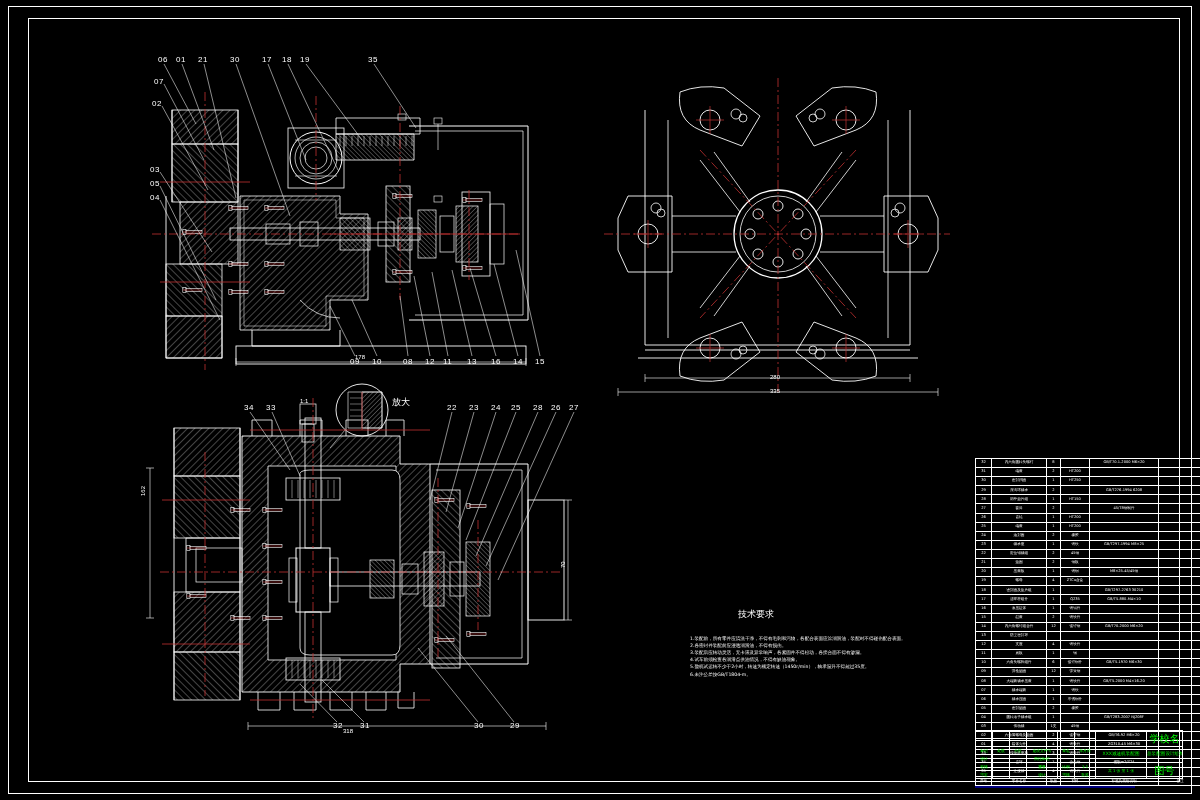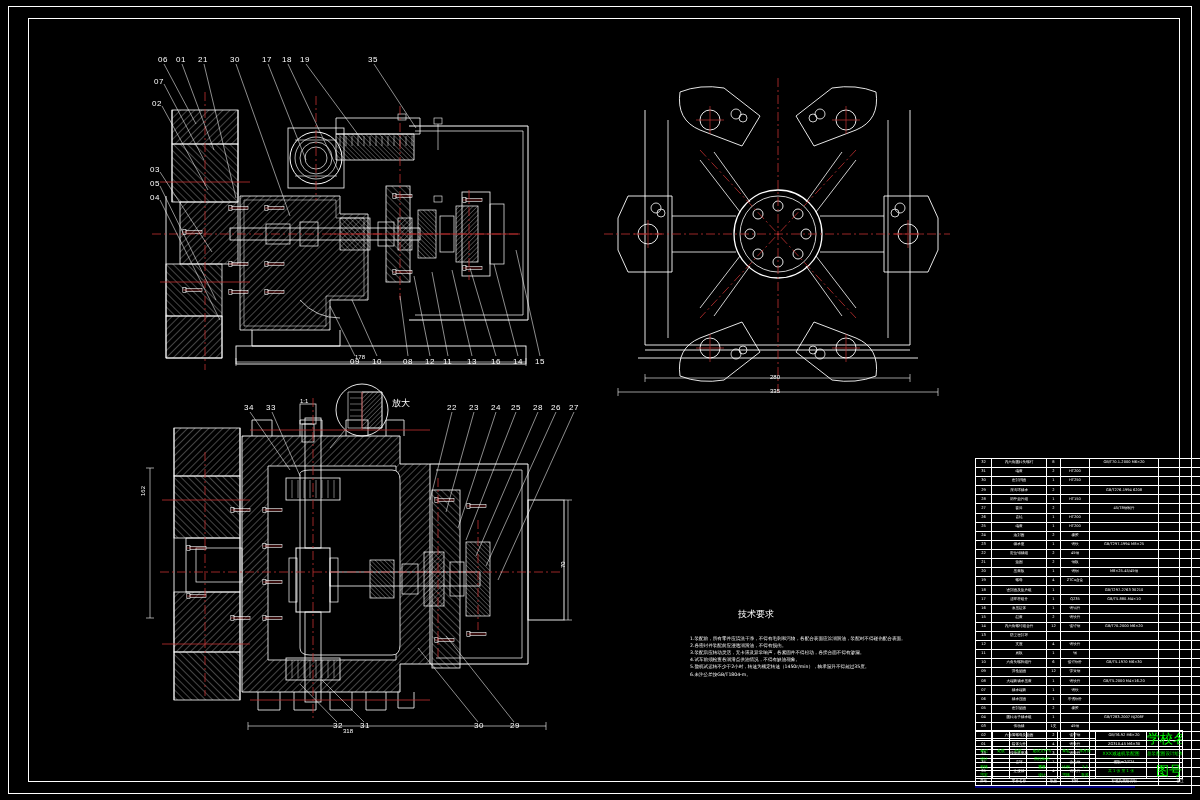--- a/index.html
+++ b/index.html
@@ -36,21 +36,21 @@
   .dim {
     position: absolute;
     color: #ffffff;
     font-size: 6px;
     white-space: nowrap;
     line-height: 1;
   }
   .cn {
     position: absolute;
     color: #ffffff;
-    font-family: Liberation Sans, sans-serif;
+    font-family: Liberation Mono, monospace;
     white-space: nowrap;
     line-height: 1.25;
   }
 
   
   #tech-req { position: absolute; left: 690px; top: 608px; width: 270px; }
   #tech-req .tr-title {
     color: #ffffff; font-size: 9px; text-align: left;
     margin-left: 48px; margin-bottom: 14px;
     font-family: "DejaVu Sans", sans-serif;
@@ -96,21 +96,21 @@
   }
   #title-block td {
     border: 0.6px solid #ffffff;
     height: 7px; padding: 0;
     font-size: 3.8px; line-height: 1;
     color: #00ff00;
     text-align: center;
     font-family: "DejaVu Sans", sans-serif;
     overflow: hidden; white-space: nowrap;
   }
-  #title-block td.big { font-size: 13px; color: #00ff00; text-align: right; }
+  #title-block td.big { font-size: 10px; color: #00ff00; }
   #title-block td.mid { font-size: 4.6px; color: #00ff00; }
   #title-block td.blank { border: 0.6px solid #ffffff; }
   .tb-underline { position:absolute; left: 975px; top: 786px; width: 160px; height: 2px; background:#000080; }
 </style>
 </head>
 <body>
 
 <div id="root">
 
   <div class="frame-outer"></div>

